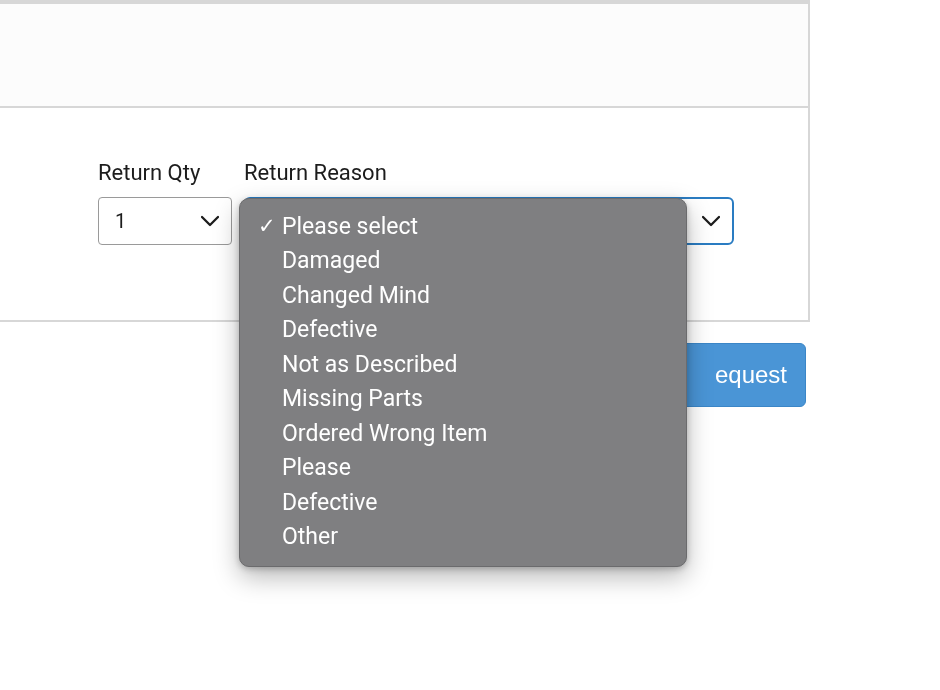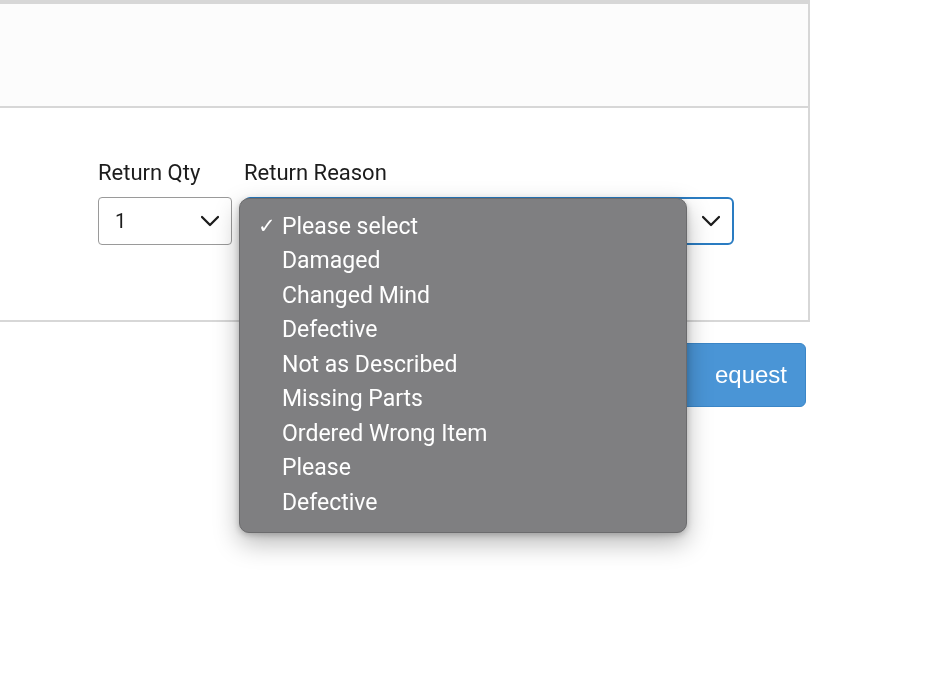--- a/index.html
+++ b/index.html
@@ -206,13 +206,17 @@
       <span class="dropdown-text">Ordered Wrong Item</span>
     </div>
     <div class="dropdown-item">
       <span class="dropdown-check"></span>
       <span class="dropdown-text">Please</span>
     </div>
     <div class="dropdown-item">
       <span class="dropdown-check"></span>
       <span class="dropdown-text">Defective</span>
     </div>
+    <div class="dropdown-item">
+      <span class="dropdown-check"></span>
+      <span class="dropdown-text">Other</span>
+    </div>
   </div>
 
 </body></html>

